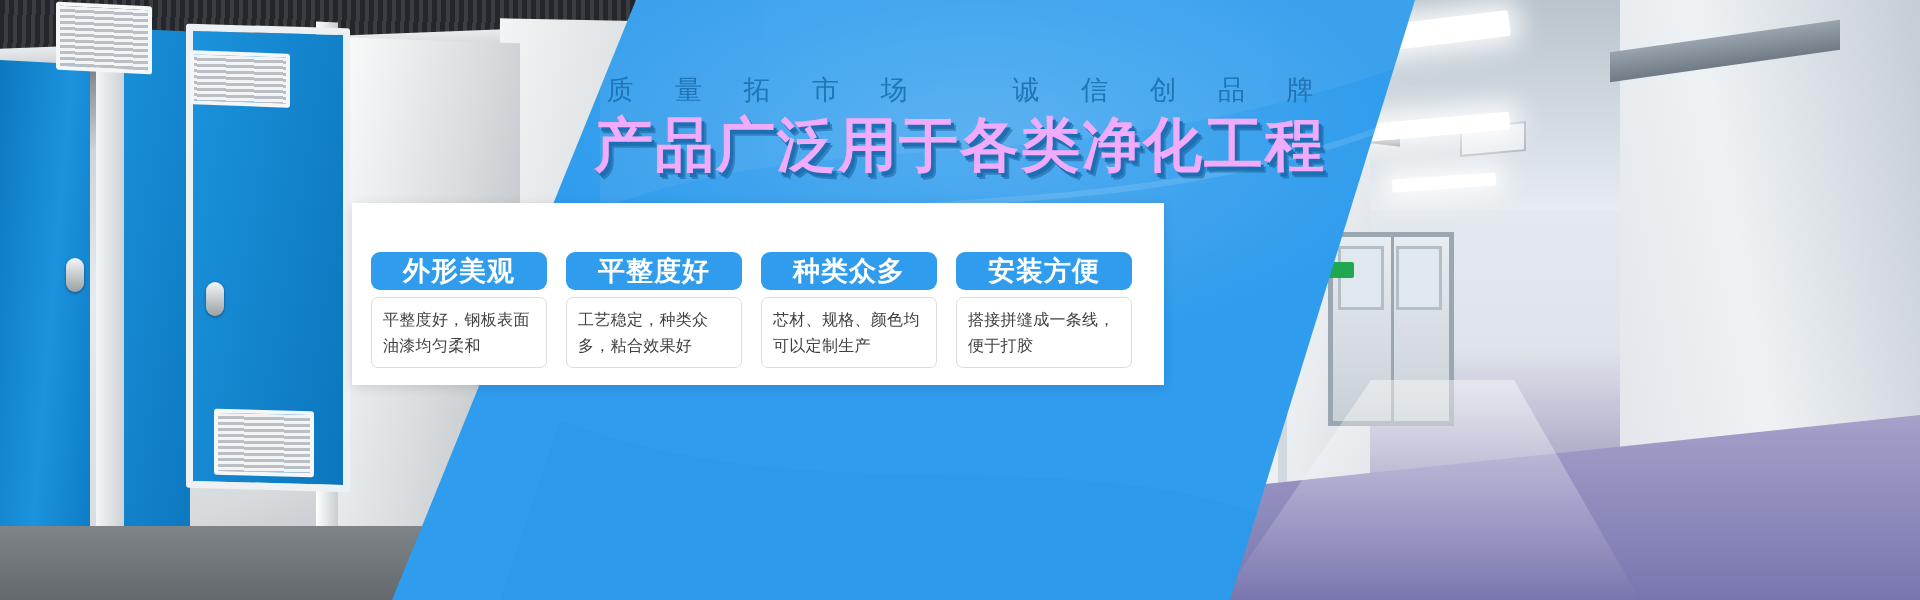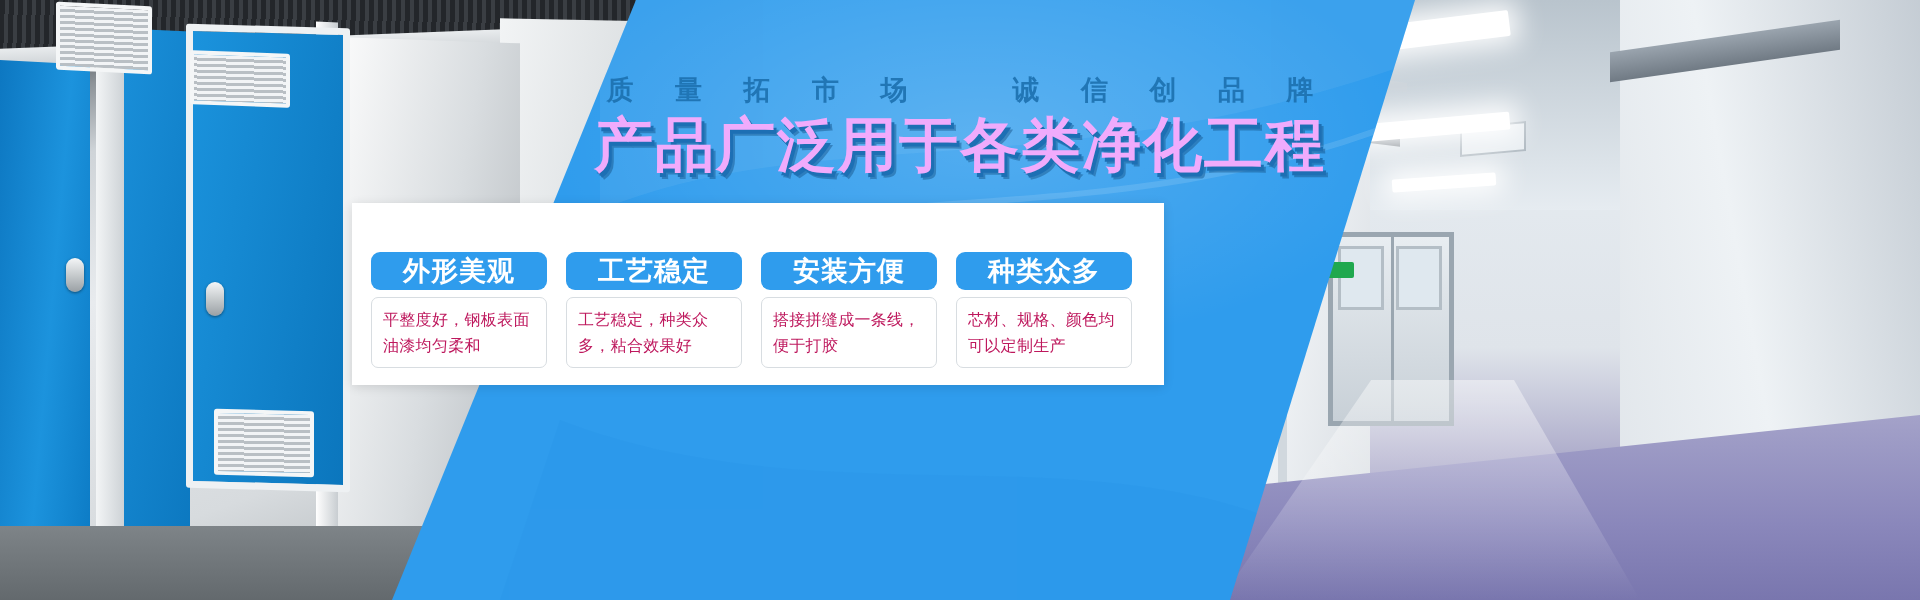--- a/index.html
+++ b/index.html
@@ -82,38 +82,38 @@
   .blue-glow{position:absolute;left:0;top:0;width:1920px;height:600px;
     background:radial-gradient(ellipse 620px 300px at 980px 140px, rgba(255,255,255,.17), rgba(255,255,255,0) 70%);
     clip-path:polygon(636px 0, 1415px 0, 1230px 600px, 392px 600px);}
   .blue-wave{position:absolute;left:0;top:0;width:1920px;height:600px;
     clip-path:polygon(636px 0, 1415px 0, 1230px 600px, 392px 600px);opacity:.35;}
   .blue-wave svg{display:block;}
 
   
   .subtitle{position:absolute;left:0;top:72px;width:1920px;text-align:center;
     font-size:27px;color:#1b6fae;letter-spacing:17px;text-indent:17px;
-    font-family:"Liberation Sans","DejaVu Sans",sans-serif;font-weight:700;opacity:.88;}
+    font-family:"Liberation Sans","DejaVu Sans",sans-serif;font-weight:400;opacity:.88;}
   .headline{position:absolute;left:0;top:112px;width:1920px;text-align:center;
     font-size:59px;line-height:66px;color:#f0abfc;font-weight:bold;letter-spacing:2px;
     font-family:"Liberation Sans","DejaVu Sans",sans-serif;
     text-shadow:3px 4px 0 #1d6fb4, 5px 6px 0 rgba(20,80,130,.45);}
 
   
   .cardpanel{position:absolute;left:352px;top:203px;width:812px;height:182px;
     background:#ffffff;box-shadow:0 2px 10px rgba(0,0,0,.12);
     display:flex;gap:19px;padding:17px 19px;box-sizing:border-box;}
   .card{width:176px;display:flex;flex-direction:column;margin-top:32px;}
   .card-title{height:52px;border-radius:9px;background:#2f9ced;color:#fff;
     display:flex;align-items:center;justify-content:center;
     font-size:27px;font-weight:bold;letter-spacing:1px;
     font-family:"Liberation Sans","DejaVu Sans",sans-serif;}
   .card-body{flex:1;margin-top:7px;border:1px solid #d8dde1;border-radius:7px;
     padding:9px 11px 8px 11px;box-sizing:border-box;
-    font-size:16px;line-height:26px;color:#be185d;letter-spacing:.3px;
+    font-size:16px;line-height:26px;color:#404040;letter-spacing:.3px;
     font-family:"Liberation Sans","DejaVu Sans",sans-serif;}
 </style>
 </head>
 <body>
 
 <div class="banner">
 
   <div class="photo-left">
     <div class="roof"></div>
     <div class="panelwhite2"></div>
@@ -164,28 +164,28 @@
   <div class="headline">产品广泛用于各类净化工程</div>
 
   <div class="cardpanel">
 
     <div class="card">
       <div class="card-title">外形美观</div>
       <div class="card-body">平整度好，钢板表面油漆均匀柔和</div>
     </div>
 
     <div class="card">
-      <div class="card-title">工艺稳定</div>
+      <div class="card-title">平整度好</div>
       <div class="card-body">工艺稳定，种类众多，粘合效果好</div>
+    </div>
+
+    <div class="card">
+      <div class="card-title">种类众多</div>
+      <div class="card-body">芯材、规格、颜色均可以定制生产</div>
     </div>
 
     <div class="card">
       <div class="card-title">安装方便</div>
       <div class="card-body">搭接拼缝成一条线，便于打胶</div>
     </div>
 
-    <div class="card">
-      <div class="card-title">种类众多</div>
-      <div class="card-body">芯材、规格、颜色均可以定制生产</div>
-    </div>
-
   </div>
 </div>
 
 </body></html>

